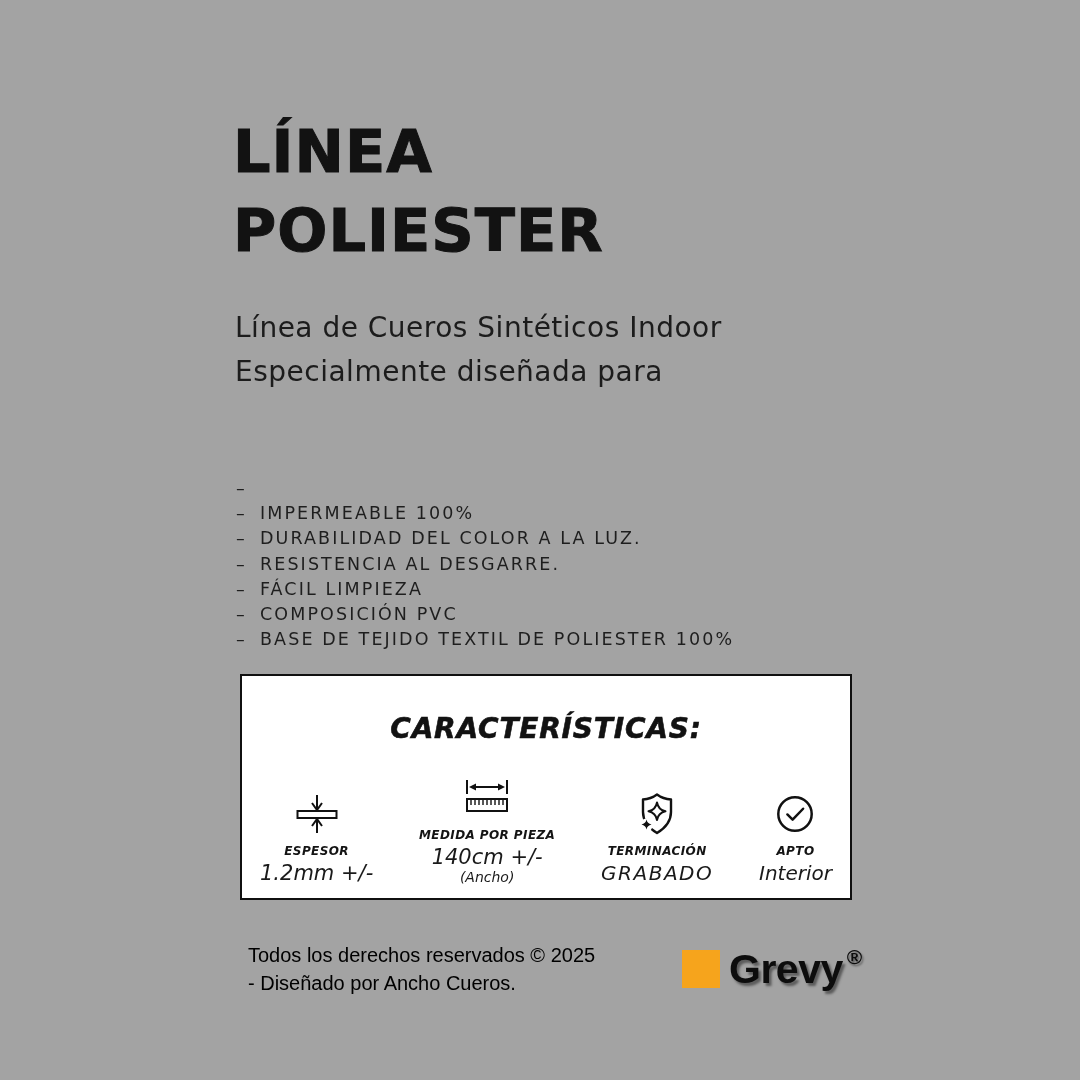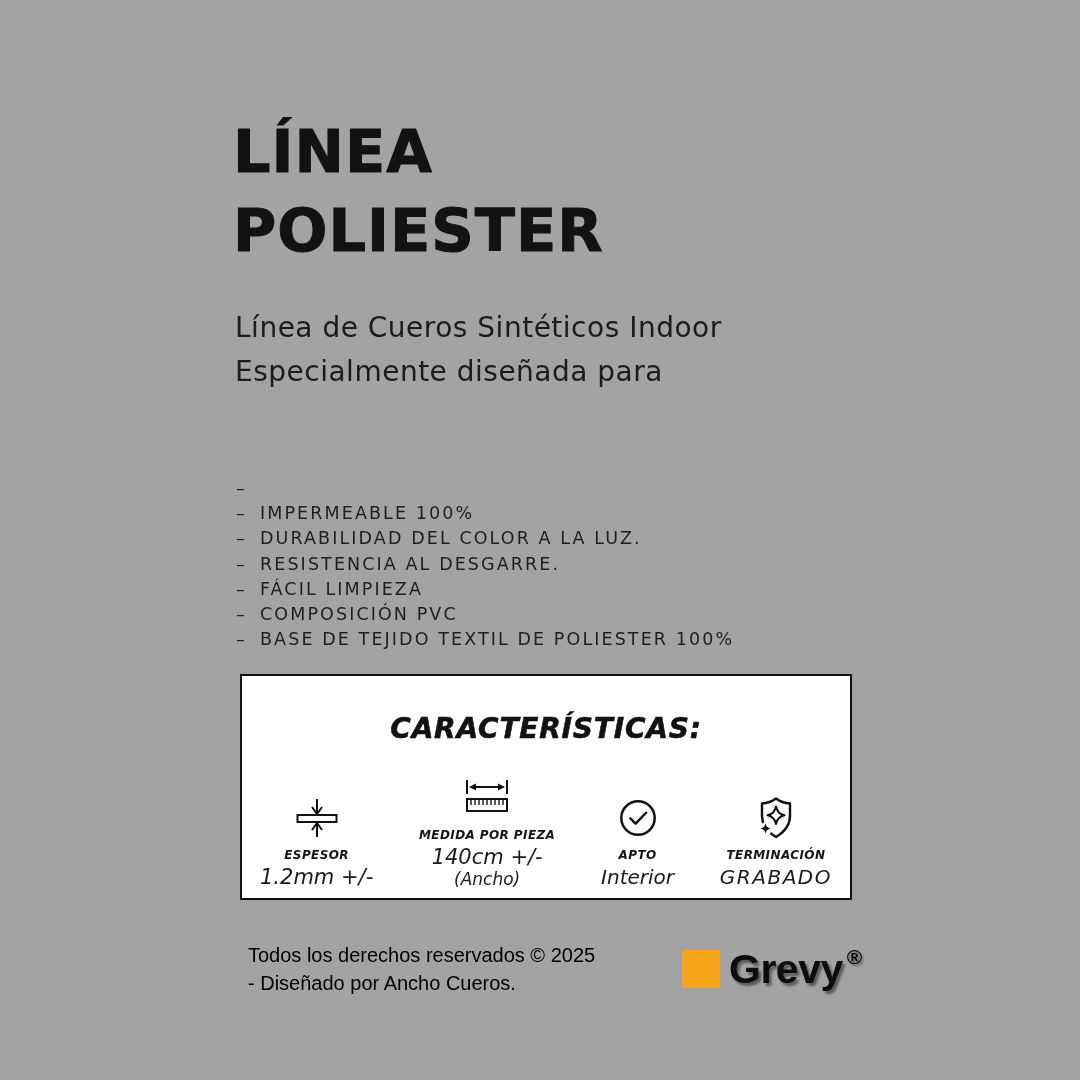--- a/index.html
+++ b/index.html
@@ -47,21 +47,21 @@
   }
   .char-grid{
     display:flex;justify-content:space-between;align-items:flex-end;
     margin-top:30px;padding:0 18px;gap:6px;
   }
   .char-col{display:flex;flex-direction:column;align-items:center;text-align:center;}
   .char-icon{height:46px;display:flex;align-items:center;justify-content:center;}
   .char-icon svg{display:block;}
   .char-label{margin-top:7px;font-size:12px;font-weight:700;letter-spacing:0.4px;color:#141414;}
   .char-value{margin-top:3px;font-size:21px;color:#1a1a1a;}
-  .char-value-2{font-size:17px;color:#1a1a1a;}
+  .char-value-2{font-size:14px;color:#1a1a1a;}
   .char-col.col-grabado .char-value{letter-spacing:1.5px;font-size:20px;}
   .char-col.col-apto .char-value{font-size:20px;}
 
   
   .copyright{
     position:absolute;left:248px;top:942px;
     font-family:"Liberation Sans", sans-serif;
     font-size:20px;line-height:27.5px;color:#000000;
   }
   .copyright-line{display:block;}
@@ -171,44 +171,44 @@
               <line x1="36" y1="21" x2="36" y2="26"></line>
               <line x1="40" y1="21" x2="40" y2="26"></line>
             </g>
           </svg>
         </div>
         <div class="char-label">MEDIDA POR PIEZA</div>
         <div class="char-value">140cm +/-</div>
         <div class="char-value-2">(Ancho)</div>
       </div>
 
-      <div class="char-col col-apto">
-        <div class="char-icon">
-          <svg width="42" height="42" viewBox="0 0 44 44" fill="none" stroke="#111111">
-            <circle cx="22" cy="22" r="17.5" stroke-width="2.6"></circle>
-            <path d="M14,22.5 L19.5,28 L30.5,16.5" stroke-width="2.6" stroke-linecap="round" stroke-linejoin="round"></path>
-          </svg>
-        </div>
-        <div class="char-label">APTO</div>
-        <div class="char-value">Interior</div>
-      </div>
-
       <div class="char-col col-grabado">
         <div class="char-icon">
           <svg width="46" height="46" viewBox="0 0 46 46" fill="none">
             <path d="M23,3.5 C27.5,6.8 32,8.2 37,8.5 L37,21 C37,31 30.5,37.5 23,42 C15.5,37.5 9,31 9,21 L9,8.5 C14,8.2 18.5,6.8 23,3.5 Z" stroke="#111111" stroke-width="2.4" stroke-linejoin="round"></path>
             <path d="M23,11.5 C24,17 26.5,19.3 31.5,20.3 C26.5,21.3 24,23.6 23,29 C22,23.6 19.5,21.3 14.5,20.3 C19.5,19.3 22,17 23,11.5 Z" stroke="#111111" stroke-width="2" stroke-linejoin="round"></path>
             <circle cx="12.5" cy="34" r="6.5" fill="#ffffff"></circle>
             <path d="M12.5,28.5 C13.1,31.4 14.6,32.9 17.5,33.5 C14.6,34.1 13.1,35.6 12.5,38.5 C11.9,35.6 10.4,34.1 7.5,33.5 C10.4,32.9 11.9,31.4 12.5,28.5 Z" fill="#111111"></path>
           </svg>
         </div>
         <div class="char-label">TERMINACIÓN</div>
         <div class="char-value">GRABADO</div>
       </div>
 
+      <div class="char-col col-apto">
+        <div class="char-icon">
+          <svg width="42" height="42" viewBox="0 0 44 44" fill="none" stroke="#111111">
+            <circle cx="22" cy="22" r="17.5" stroke-width="2.6"></circle>
+            <path d="M14,22.5 L19.5,28 L30.5,16.5" stroke-width="2.6" stroke-linecap="round" stroke-linejoin="round"></path>
+          </svg>
+        </div>
+        <div class="char-label">APTO</div>
+        <div class="char-value">Interior</div>
+      </div>
+
     </div>
   </section>
 
   <div class="copyright">
     <span class="copyright-line">Todos los derechos reservados © 2025</span>
     <span class="copyright-line"> - Diseñado por Ancho Cueros.</span>
   </div>
 
   <div class="logo">
     <span class="logo-square"></span>

